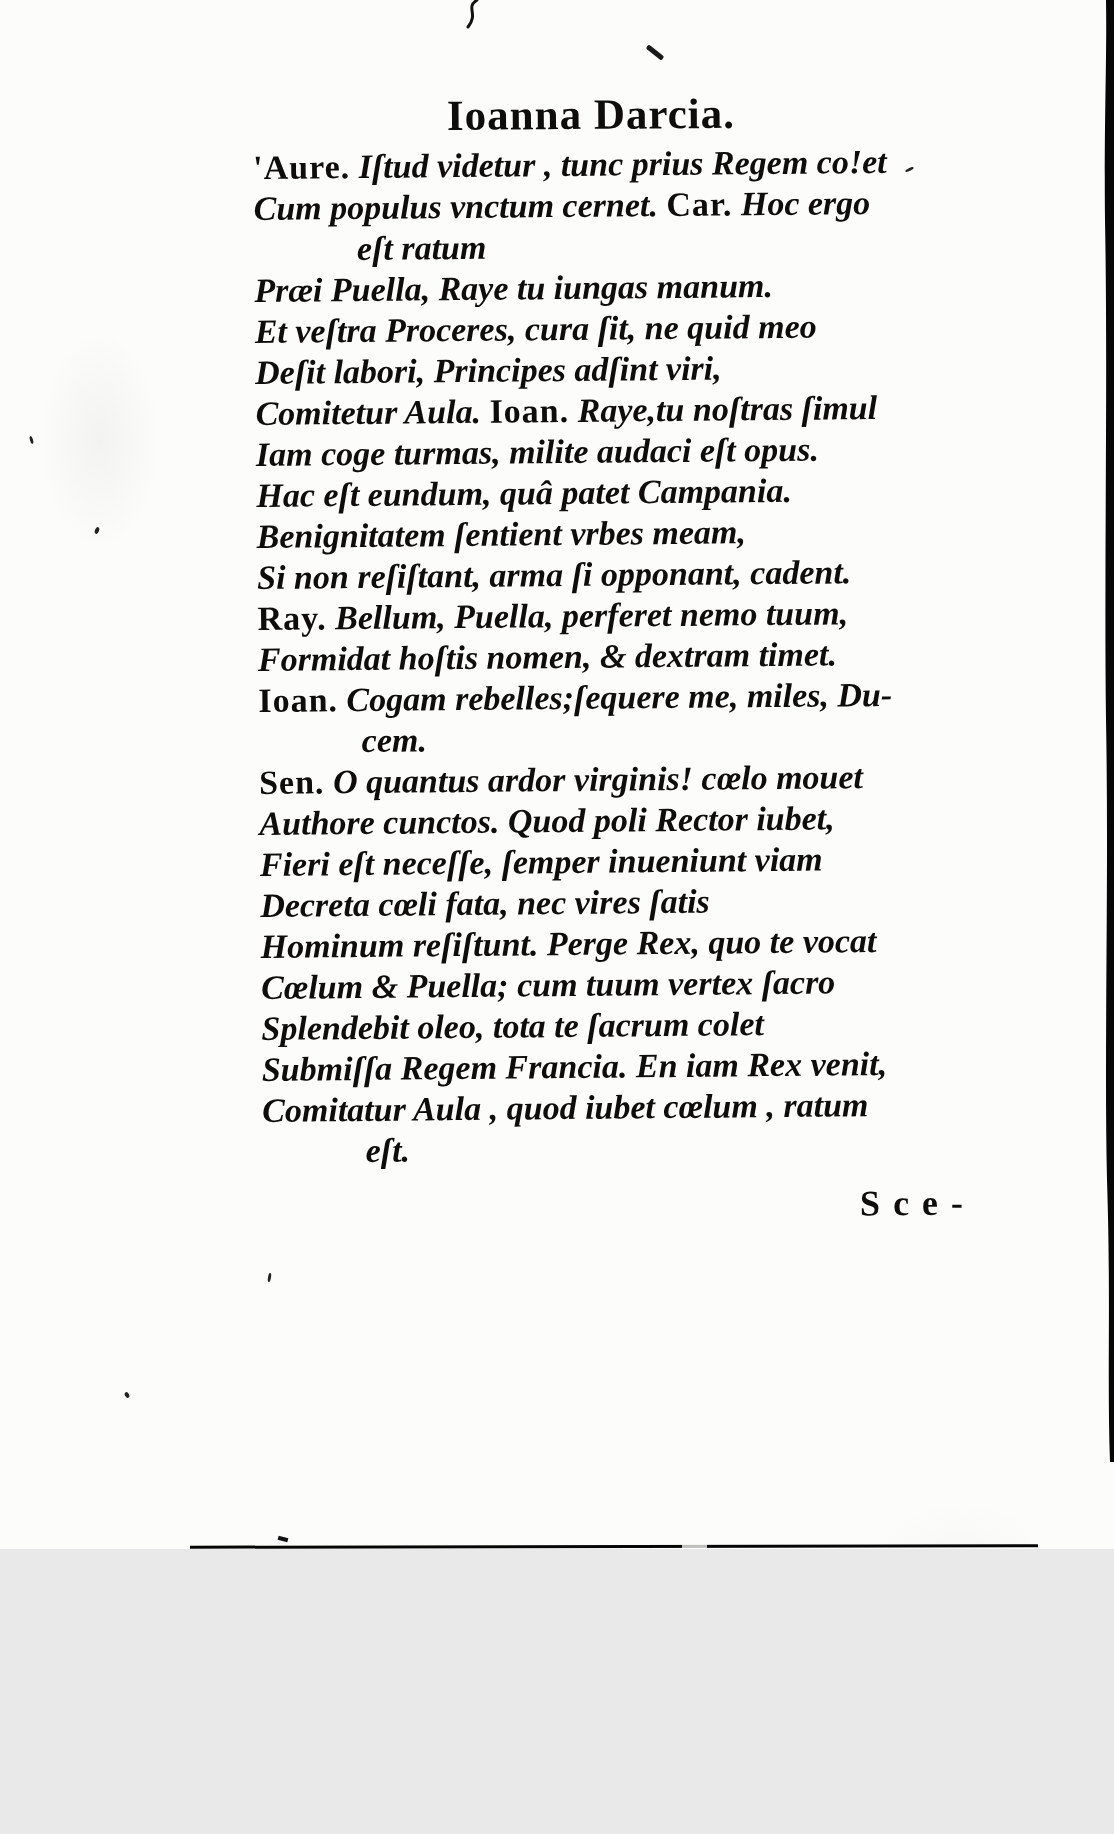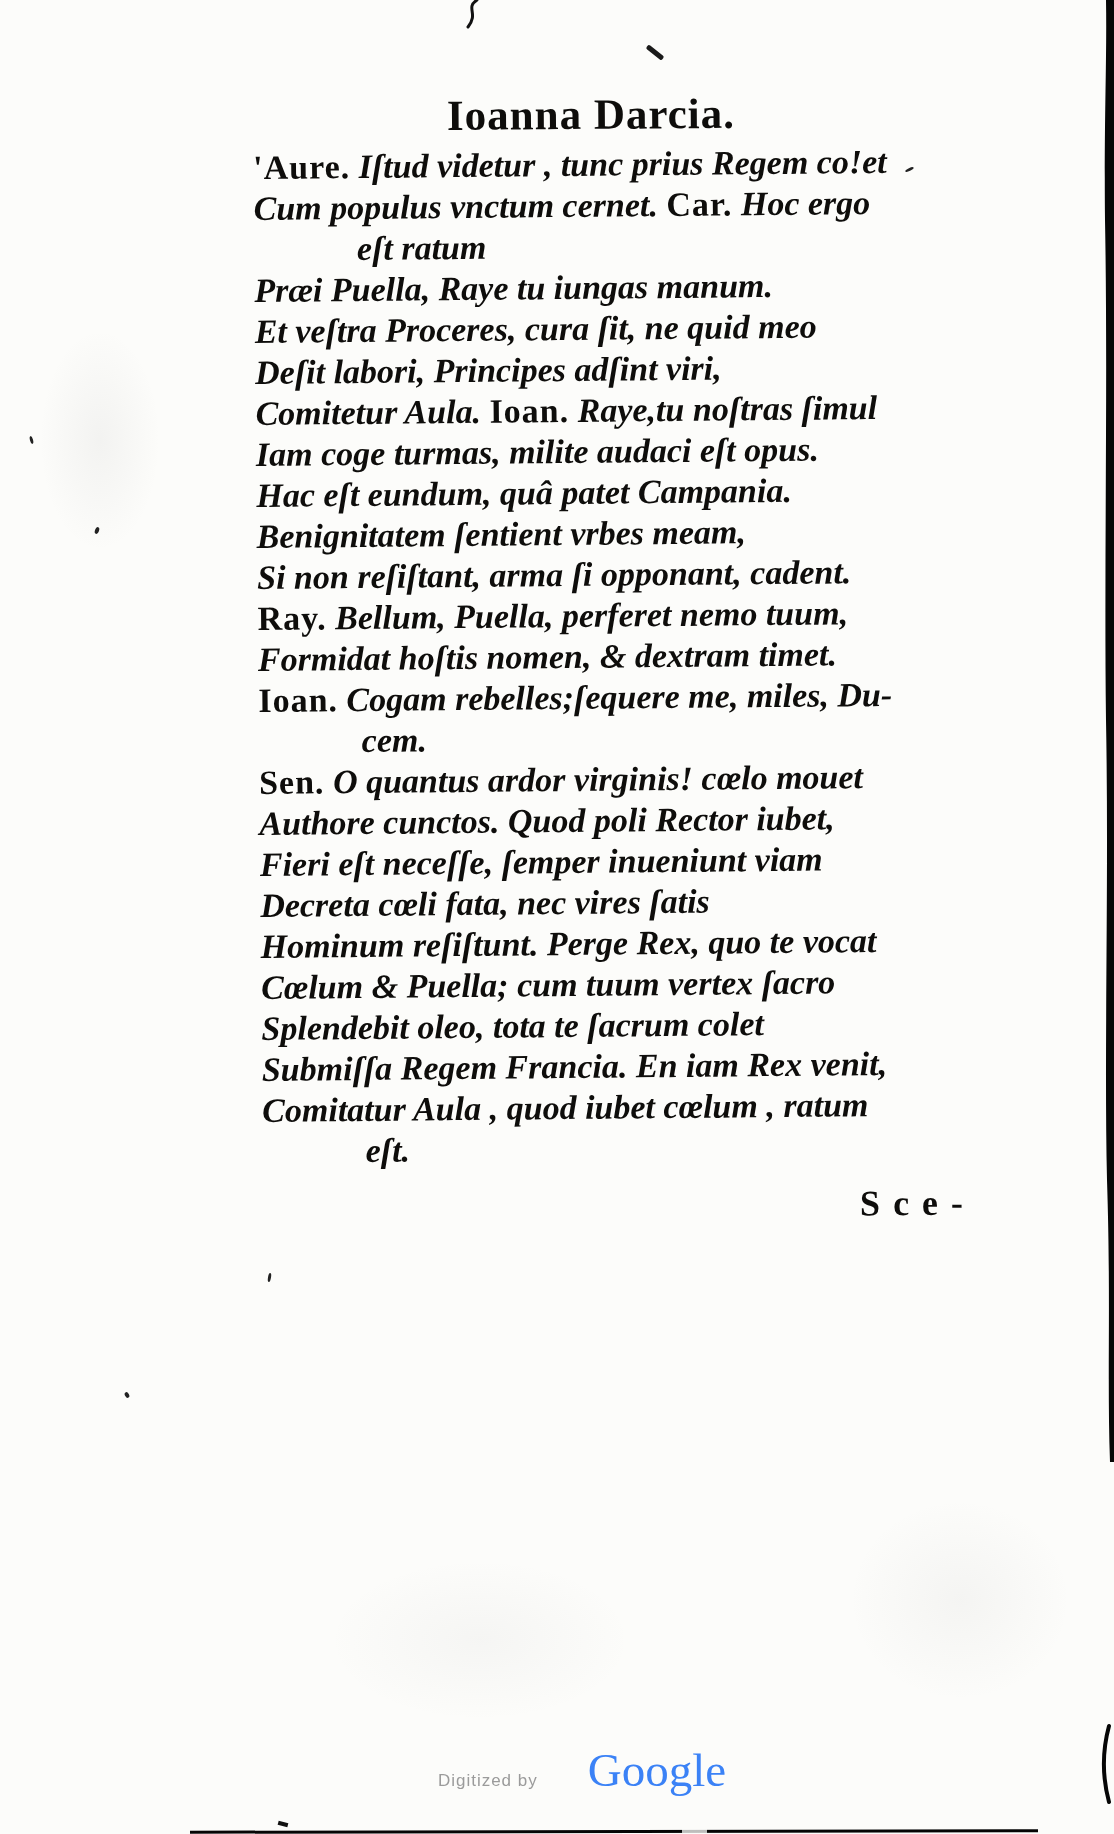--- a/index.html
+++ b/index.html
@@ -1,18 +1,18 @@
 <!DOCTYPE html>
 <html><head>
 <meta charset="utf-8">
 <style>
   html,body{margin:0;padding:0;background:#e9e9e9;}
   .page{
     position:relative;
-    width:1114px;height:1834px;
+    width:1114px;height:1549px;
     background:#fcfcfa;
     overflow:hidden;
     font-family:"Liberation Serif", serif;
     color:#0e0d0b;
   }
   
   .smudge{position:absolute;border-radius:50%;pointer-events:none;}
   .smudge.a{left:40px;top:330px;width:120px;height:220px;
     background:radial-gradient(closest-side,rgba(120,120,120,.07),rgba(120,120,120,0));}
   .smudge.b{left:850px;top:1500px;width:220px;height:200px;

